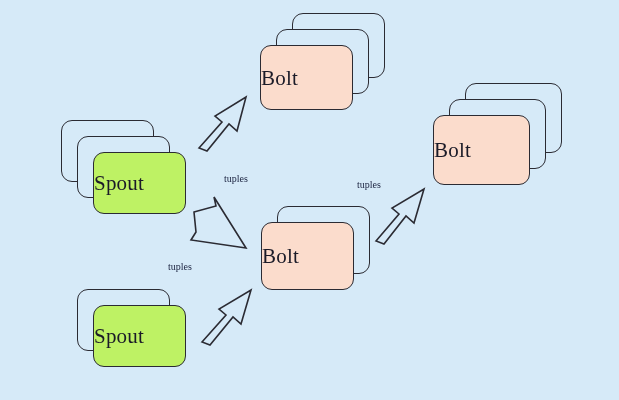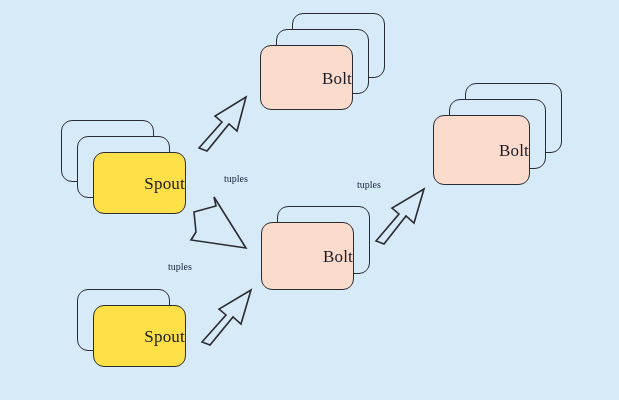--- a/index.html
+++ b/index.html
@@ -32,33 +32,33 @@
   .card {
     position: absolute;
     box-sizing: border-box;
     border: 1.4px solid #2b2b33;
     border-radius: 11px;
   }
   .card.back {
     background: #d6eaf8;
   }
   .card.front-spout {
-    background: #fde047;
+    background: #bef264;
   }
   .card.front-bolt {
     background: #fbdccc;
   }
   .card-label {
     position: absolute;
     left: 0;
     right: 0;
     top: 50%;
     transform: translateY(-50%);
-    text-align: right;
-    font-size: 17px;
+    text-align: left;
+    font-size: 21px;
     color: #1b1b28;
     letter-spacing: 0.2px;
     line-height: 1;
   }
   .edge-label {
     position: absolute;
     font-size: 10px;
     color: #1b2340;
     white-space: nowrap;
     line-height: 1;

